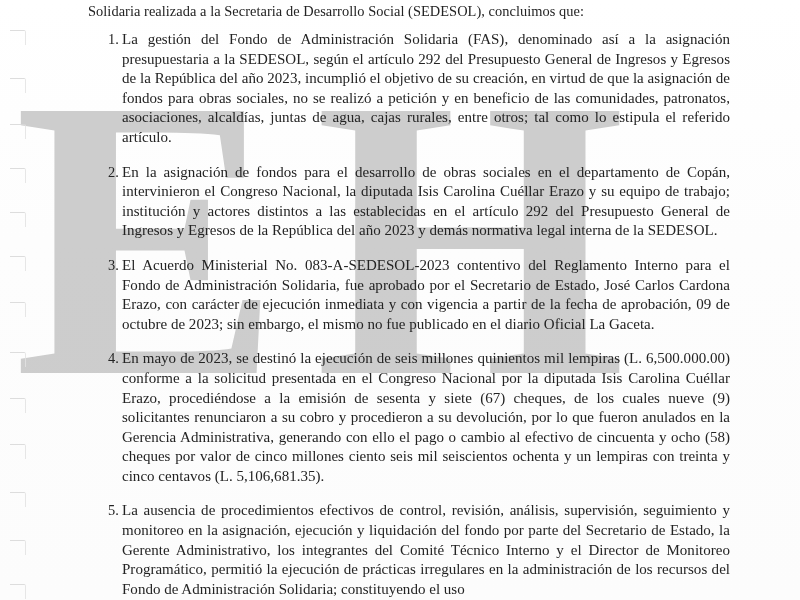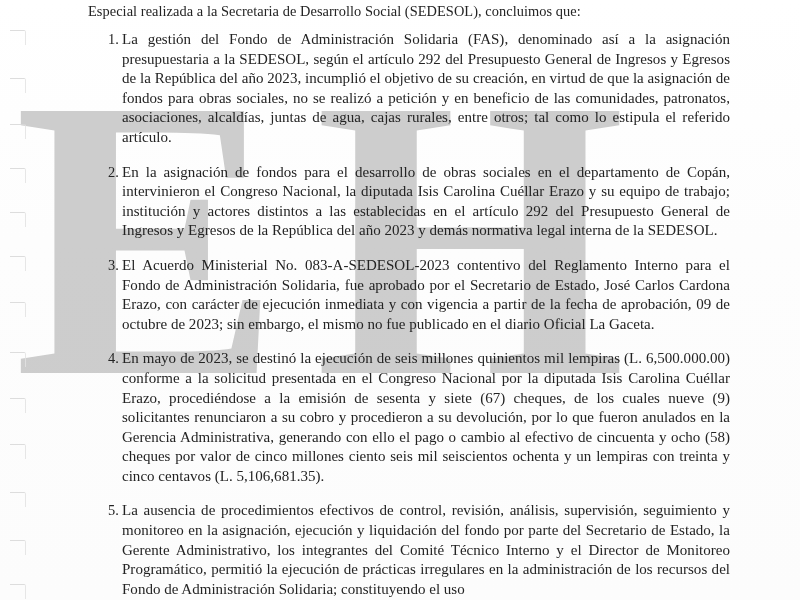--- a/index.html
+++ b/index.html
@@ -159,21 +159,21 @@
     <div class="margin-tick" style="top:352px;"></div>
     <div class="margin-tick" style="top:398px;"></div>
     <div class="margin-tick" style="top:444px;"></div>
     <div class="margin-tick" style="top:492px;"></div>
     <div class="margin-tick" style="top:540px;"></div>
     <div class="margin-tick" style="top:584px;"></div>
   </div>
 
   <div id="content">
 
-    <div class="lead-line">Especial realizada a la Secretaria de Desarrollo Social (SEDESOL), concluimos que:</div>
+    <div class="lead-line">Solidaria realizada a la Secretaria de Desarrollo Social (SEDESOL), concluimos que:</div>
 
     <ol id="clause-list">
 
       <li class="clause">
         <span class="clause-num">1.</span>
         <span class="clause-text">La gestión del Fondo de Administración Solidaria (FAS), denominado así a la asignación presupuestaria a la SEDESOL, según el artículo 292 del Presupuesto General de Ingresos y Egresos de la República del año 2023, incumplió el objetivo de su creación, en virtud de que la asignación de fondos para obras sociales, no se realizó a petición y en beneficio de las comunidades, patronatos, asociaciones, alcaldías, juntas de agua, cajas rurales, entre otros; tal como lo estipula el referido artículo.</span>
       </li>
 
       <li class="clause">
         <span class="clause-num">2.</span>

